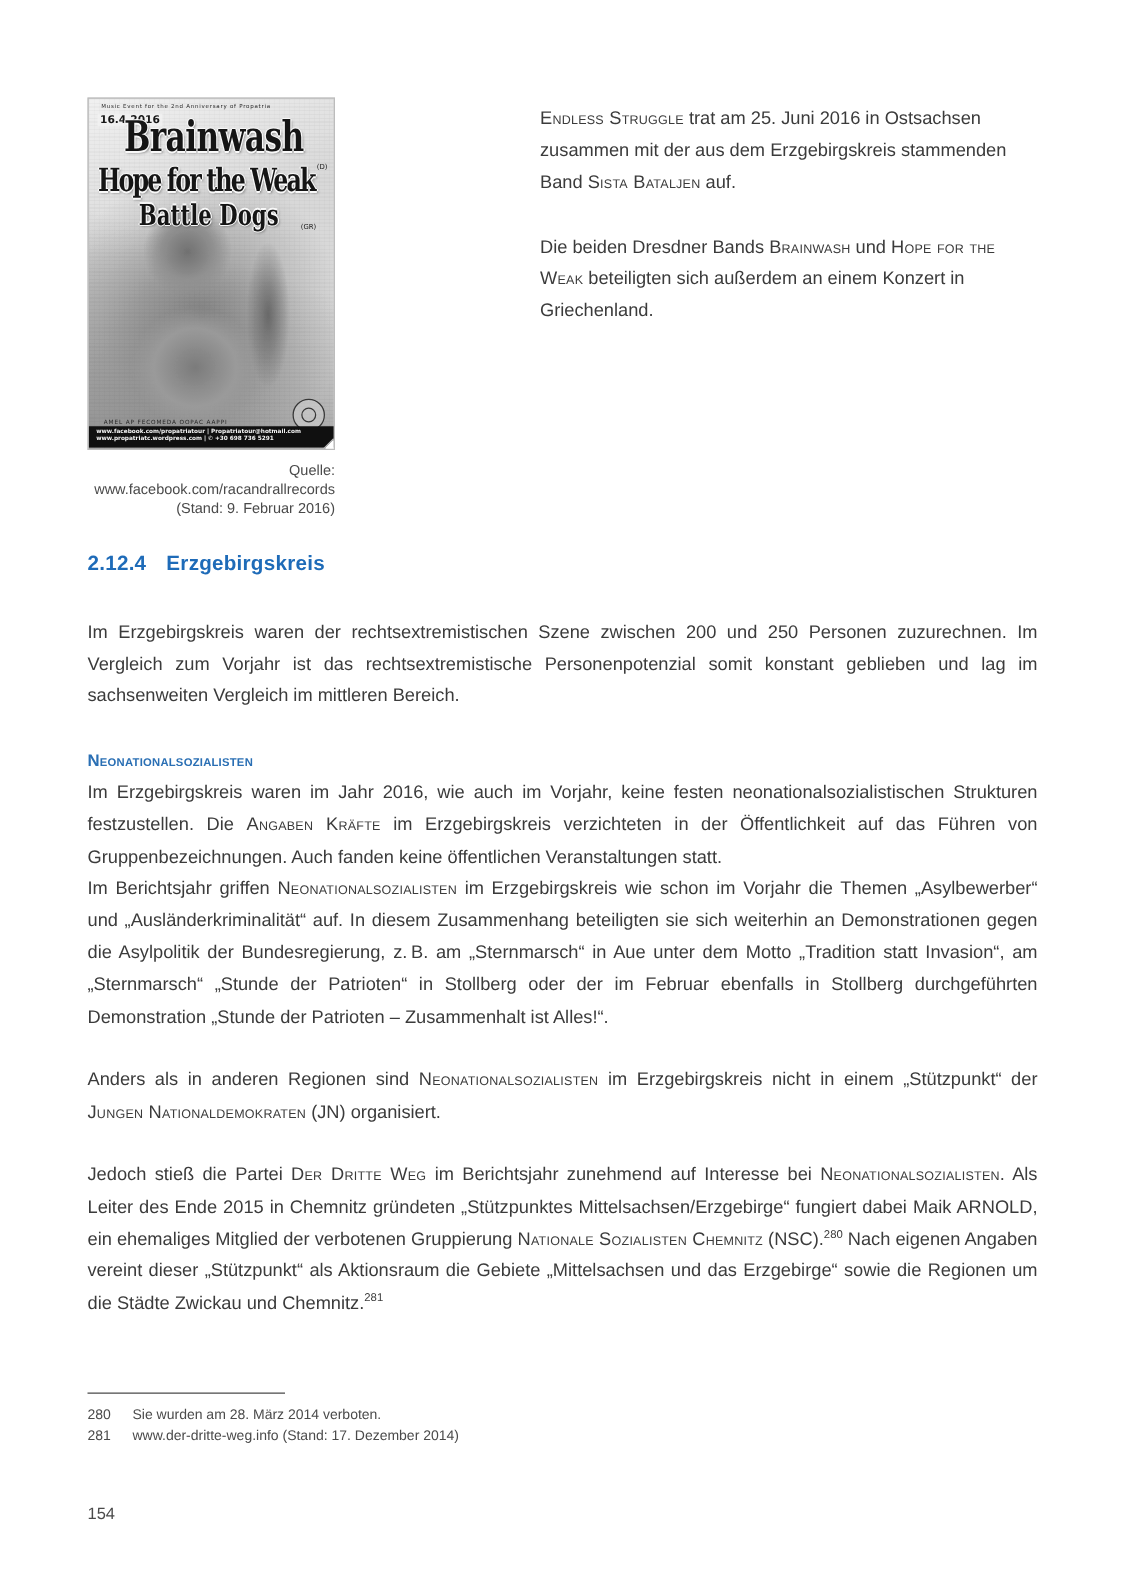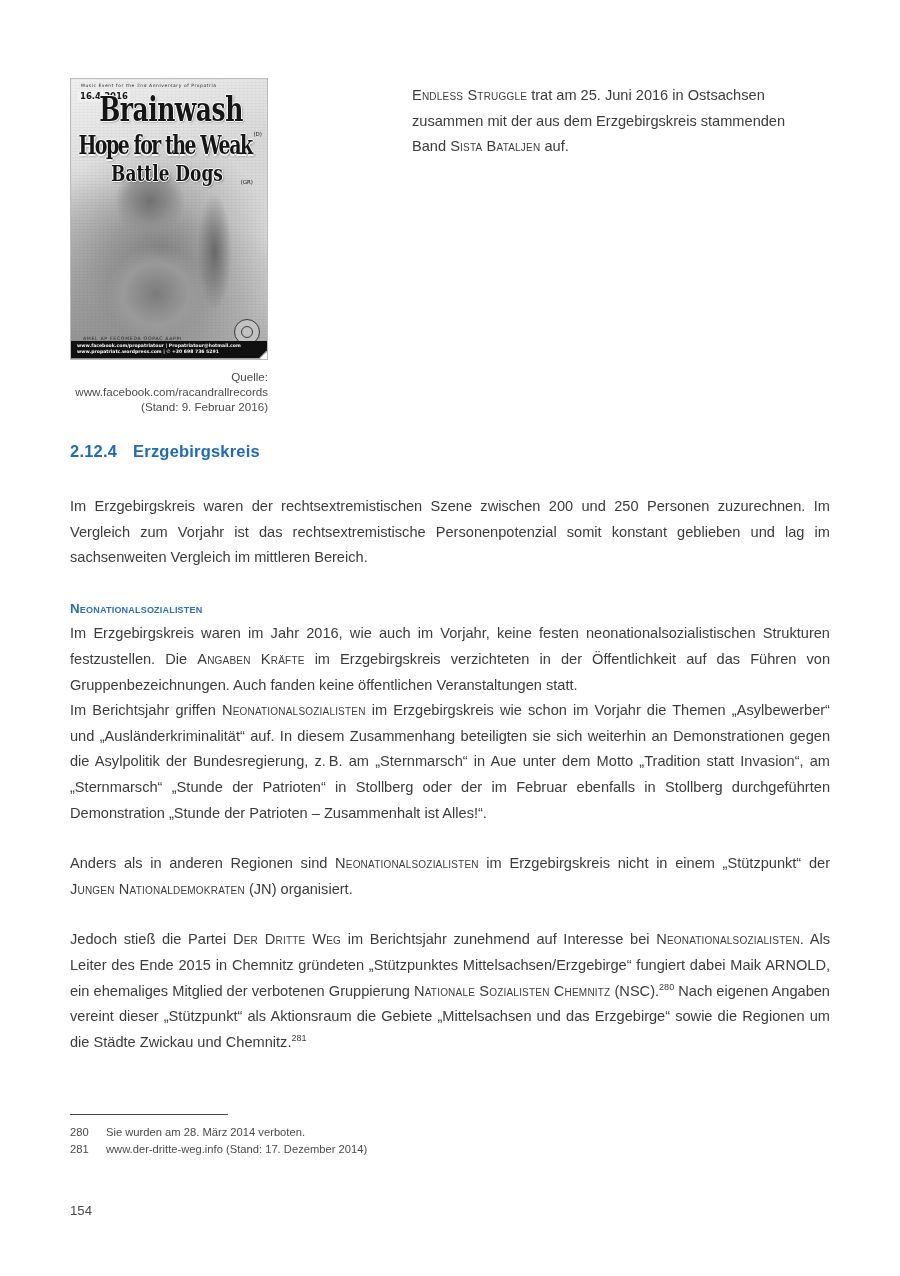--- a/index.html
+++ b/index.html
@@ -165,21 +165,21 @@
     margin-top: 9px;
     font-size: 11.6px;
     line-height: 15px;
     color: #4a4a4a;
     text-align: right;
   }
 
   
   .intro-col {
     position: absolute;
-    left: 412px;
+    left: 432px;
     top: 83px;
     width: 398px;
     font-size: 14.6px;
     line-height: 25.5px;
     color: #3b3b3b;
   }
   .intro-col p { margin: 0 0 26px 0; }
 
   
   .section-heading {
@@ -272,20 +272,21 @@
       <div class="corner br"></div>
     </div>
     <div class="figure-caption">
       <div>Quelle: www.facebook.com/racandrallrecords</div>
       <div>(Stand: 9. Februar 2016)</div>
     </div>
   </div>
 
   <div class="intro-col">
     <p><span class="sc">Endless Struggle</span><span> trat am 25. Juni 2016 in Ostsachsen zusammen mit der aus dem Erzgebirgskreis stammenden Band </span><span class="sc">Sista Bataljen</span><span> auf.</span></p>
+    <p><span>Die beiden Dresdner Bands </span><span class="sc">Brainwash</span><span> und </span><span class="sc">Hope for the Weak</span><span> beteiligten sich außerdem an einem Konzert in Griechenland.</span></p>
   </div>
 
   <div class="section-heading">
     <span class="num">2.12.4</span><span>Erzgebirgskreis</span>
   </div>
 
   <div class="body-col">
     <p>Im Erzgebirgskreis waren der rechtsextremistischen Szene zwischen 200 und 250 Personen zuzurechnen. Im Vergleich zum Vorjahr ist das rechtsextremistische Personenpotenzial somit konstant geblieben und lag im sachsenweiten Vergleich im mittleren Bereich.</p>
 
     <p class="gap">

